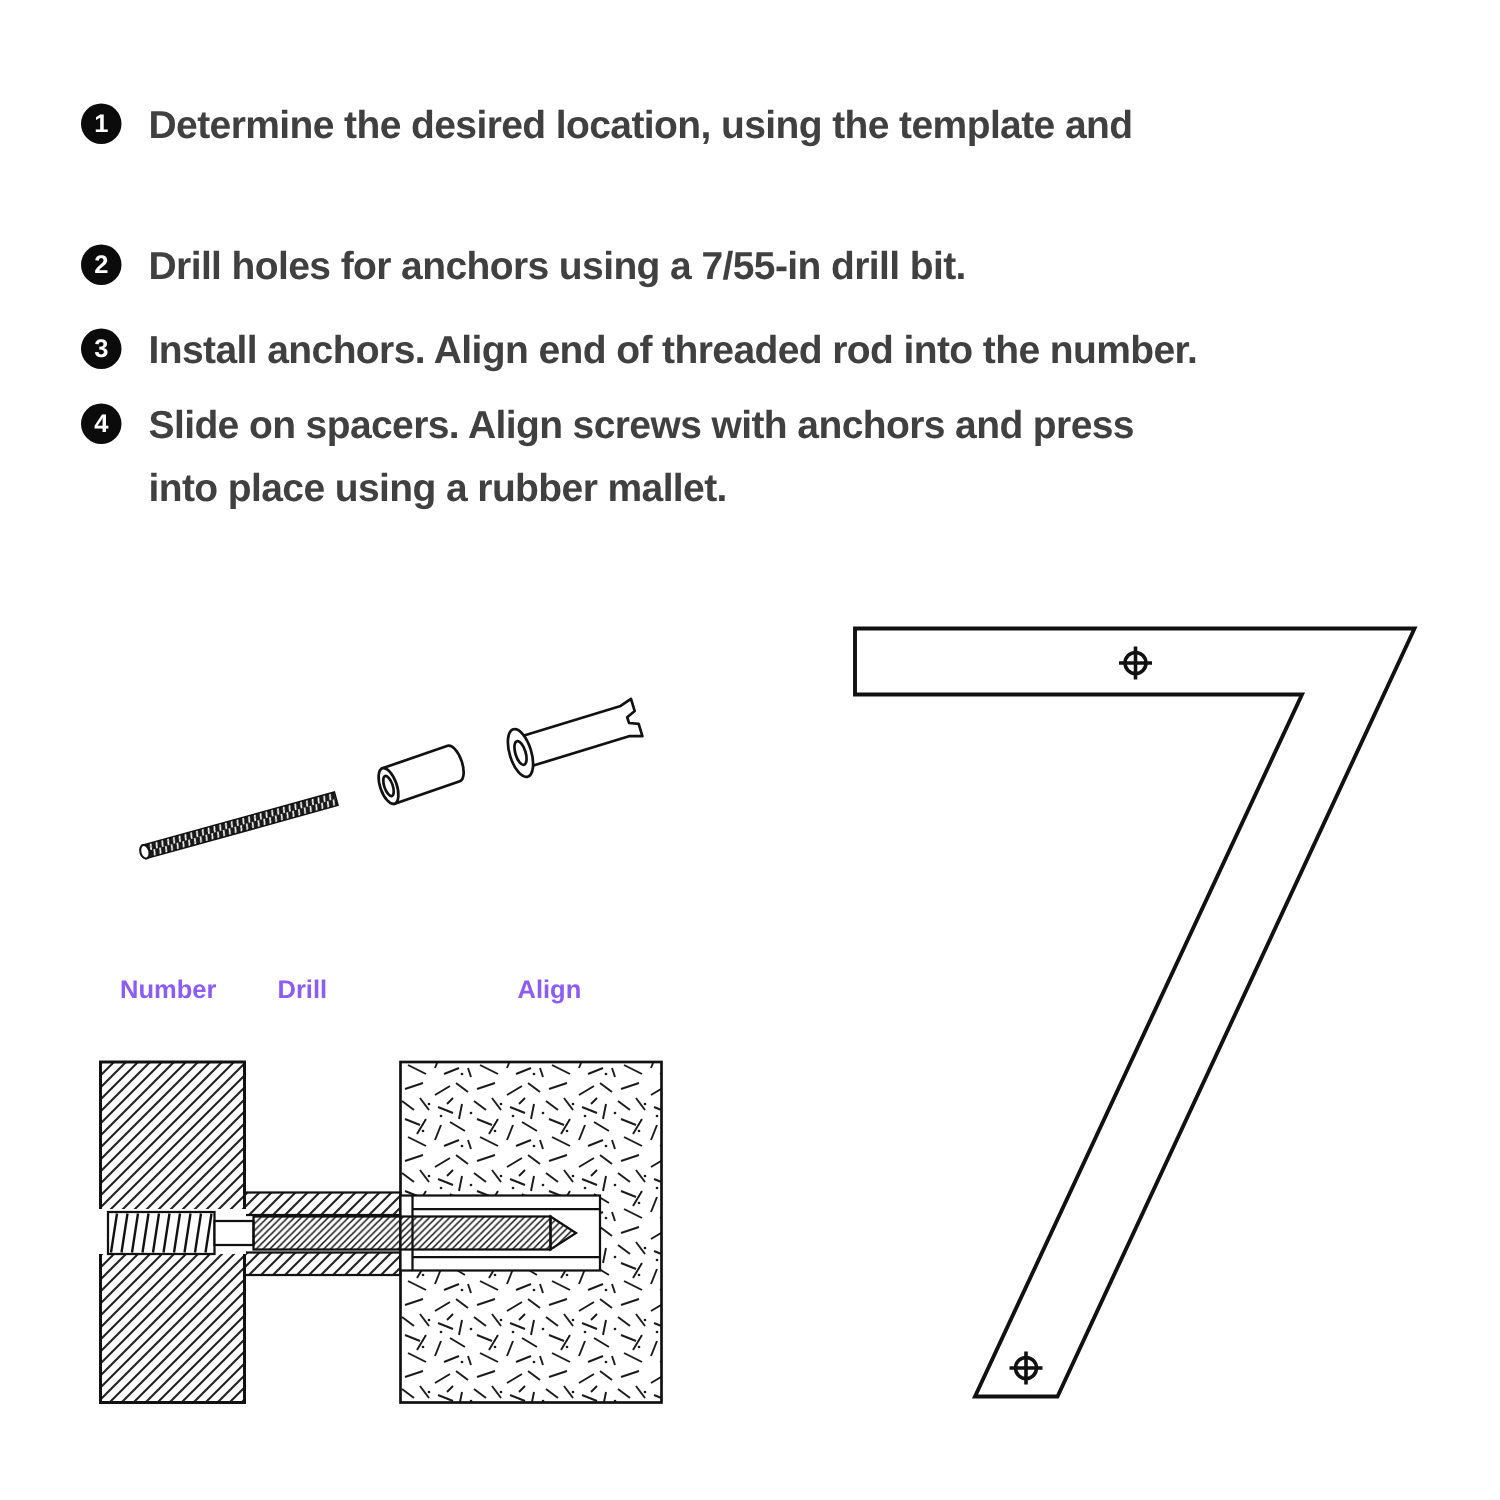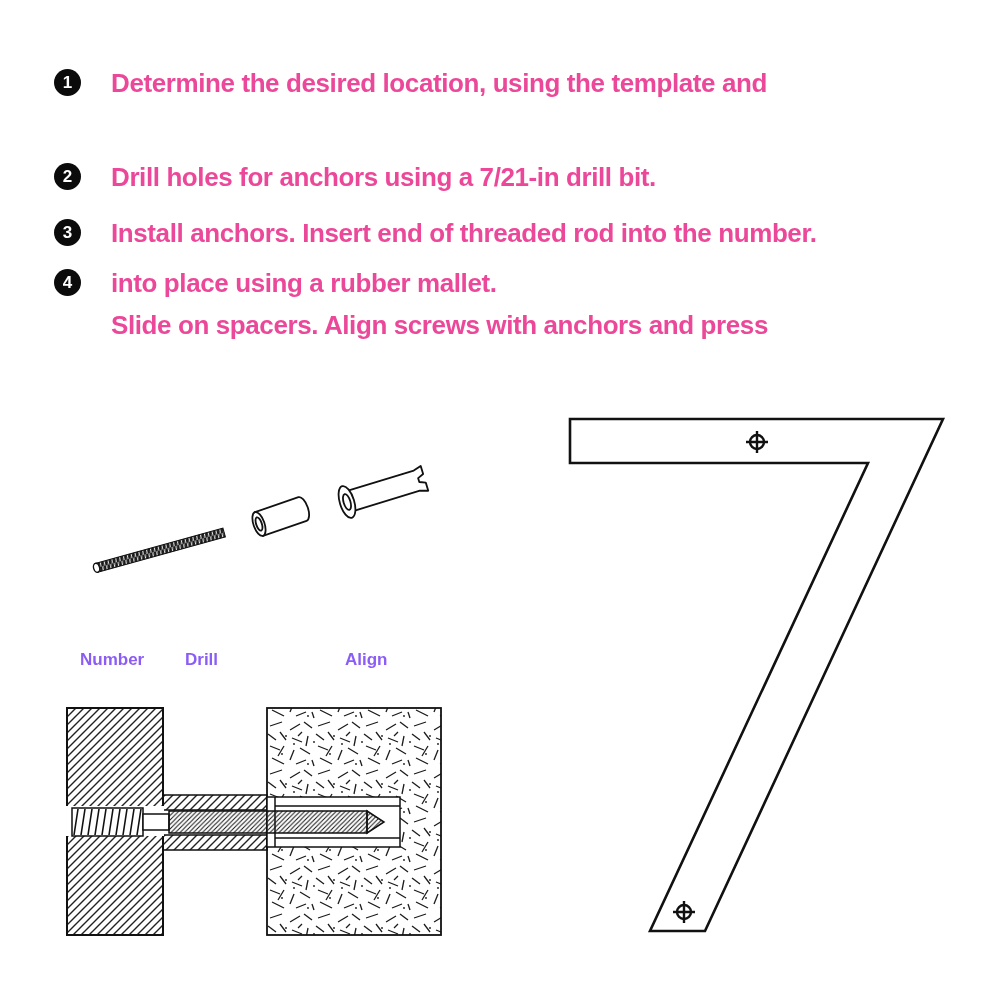--- a/index.html
+++ b/index.html
@@ -9,22 +9,22 @@
     color:#111111; font-family:"Liberation Sans", sans-serif; overflow:hidden;
   }
   .art { position:absolute; left:0; top:0; width:1000px; height:1000px; }
   .step { position:absolute; left:54px; display:flex; }
   .bullet {
     width:27px; height:27px; border-radius:50%; background:#0b0b0b; color:#ffffff;
     display:flex; align-items:center; justify-content:center;
     font-size:17px; font-weight:bold; margin-top:7px; flex:none;
   }
   .lines {
-    margin-left:30px; font-size:26px; font-weight:bold; line-height:42px;
-    letter-spacing:-0.4px; white-space:nowrap; color:#ec4899;
+    margin-left:18px; font-size:26px; font-weight:bold; line-height:42px;
+    letter-spacing:-0.4px; white-space:nowrap; color:#404040;
   }
   .line:empty { display:none; }
   .cs-label { position:absolute; top:650px; font-size:17px; font-weight:bold; color:#8b5cf6; }
 </style>
 </head>
 <body>
 
 <div class="page">
 
   <section>
@@ -36,42 +36,42 @@
       <div class="lines">
         <div class="line">Determine the desired location, using the template and</div>
       </div>
     </div>
 
     <div class="step" style="top:156px">
       <span class="bullet">
           <span>2</span>
         </span>
       <div class="lines">
-        <div class="line">Drill holes for anchors using a 7/21-in drill bit.</div>
+        <div class="line">Drill holes for anchors using a 7/55-in drill bit.</div>
 
       </div>
     </div>
 
     <div class="step" style="top:212px">
       <span class="bullet">
           <span>3</span>
         </span>
       <div class="lines">
-        <div class="line">Install anchors. Insert end of threaded rod into the number.</div>
+        <div class="line">Install anchors. Align end of threaded rod into the number.</div>
 
       </div>
     </div>
 
     <div class="step" style="top:262px">
       <span class="bullet">
           <span>4</span>
         </span>
       <div class="lines">
+        <div class="line">Slide on spacers. Align screws with anchors and press</div>
         <div class="line">into place using a rubber mallet.</div>
-        <div class="line">Slide on spacers. Align screws with anchors and press</div>
       </div>
     </div>
   </section>
 
   <div class="cs-label" style="left:80px">Number</div>
   <div class="cs-label" style="left:185px">Drill</div>
   <div class="cs-label" style="left:345px">Align</div>
 
   <svg class="art" viewBox="0 0 1000 1000" xmlns="http://www.w3.org/2000/svg">
     <defs>

